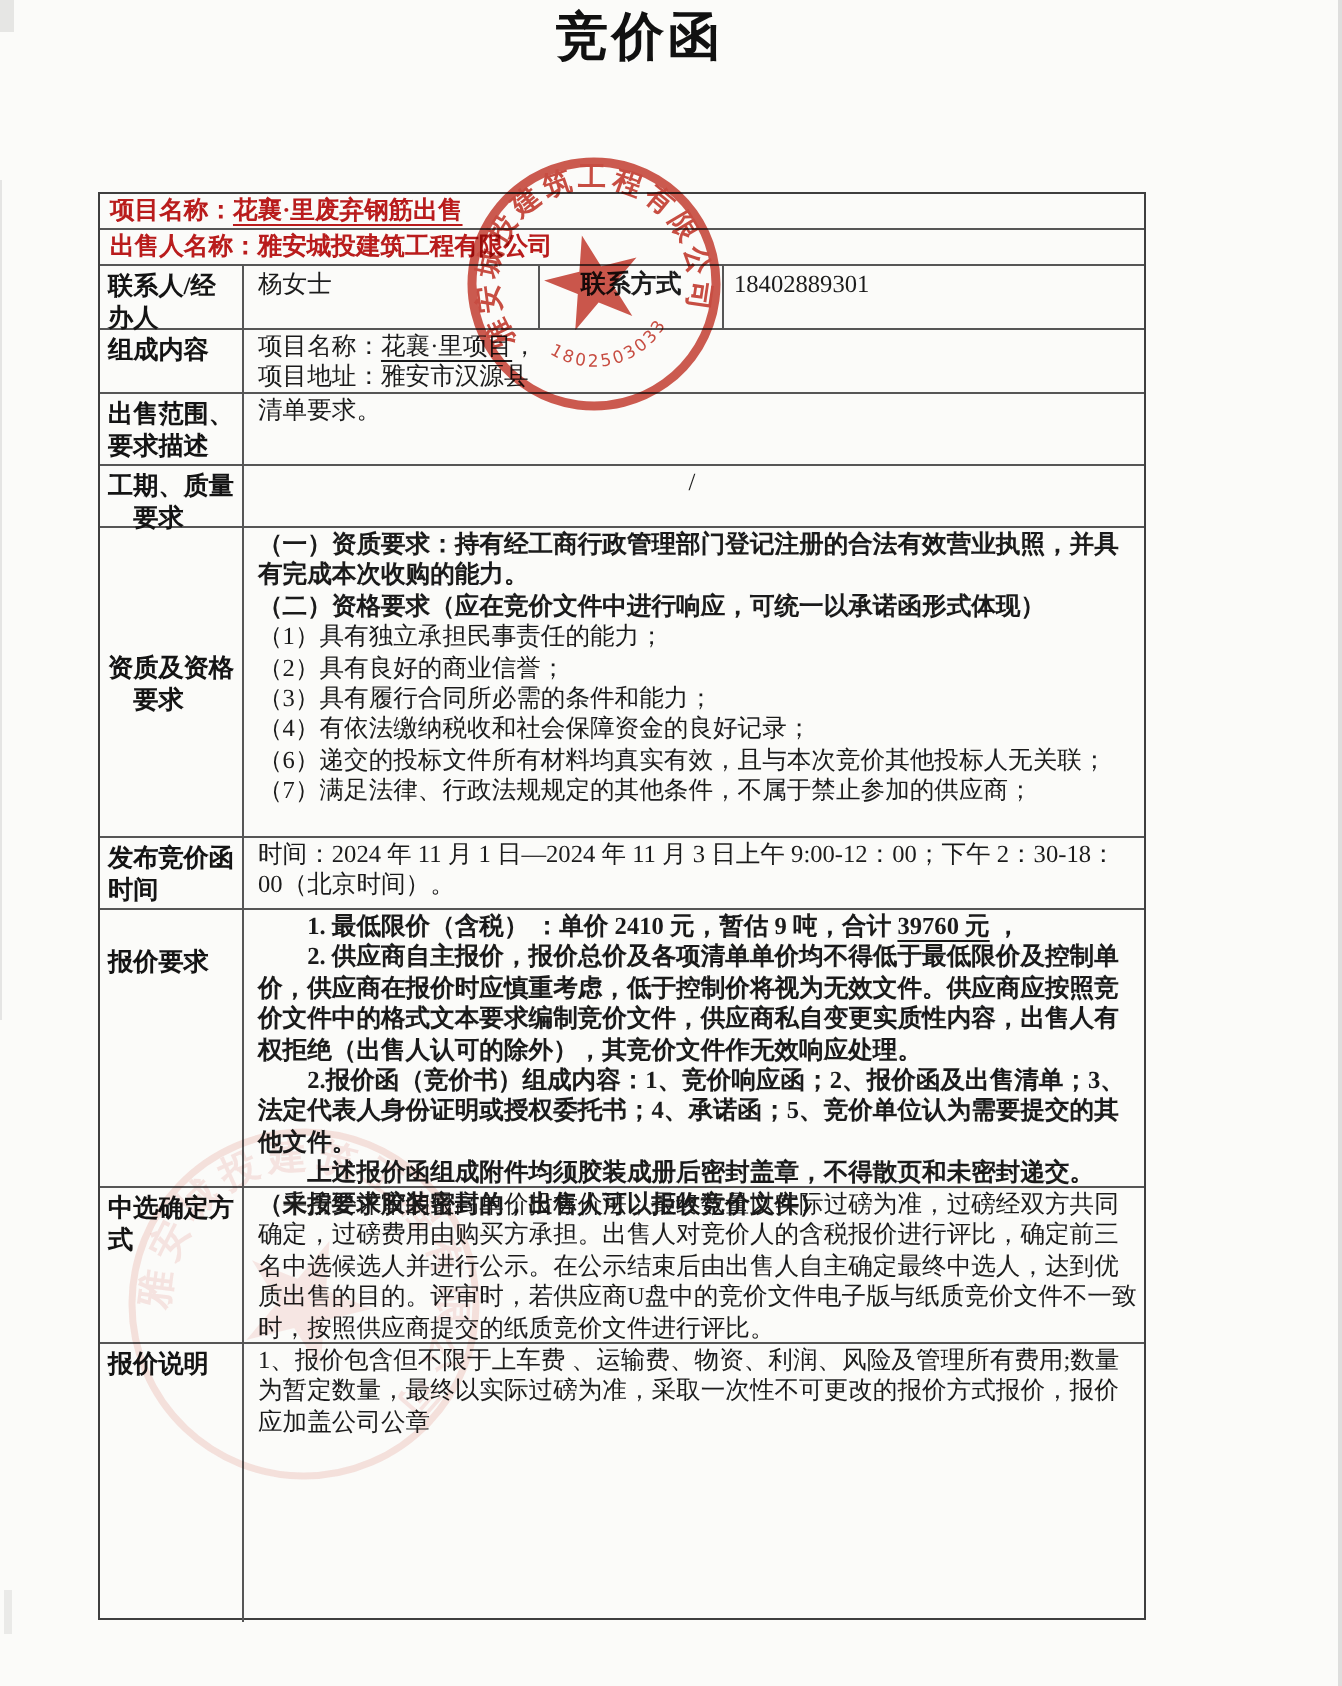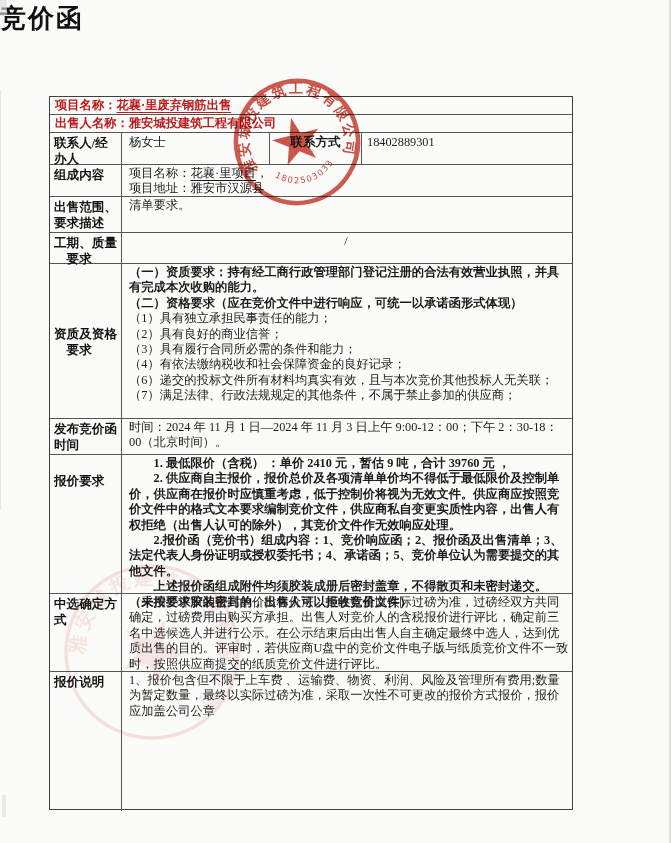--- a/index.html
+++ b/index.html
@@ -7,21 +7,21 @@
     width:671px;height:843px;position:relative;overflow:hidden;
     background:#fbfbf9;
     font-family:"Liberation Serif","DejaVu Serif",serif;
     color:#1c1c1c;
     -webkit-font-smoothing:antialiased;
   }
   .page{position:absolute;inset:0;}
   
   .doc-title{
     position:absolute;top:1px;left:0;width:640px;
-    font-size:26px;font-weight:bold;letter-spacing:2px;
+    text-align:center;font-size:26px;font-weight:bold;letter-spacing:2px;
     color:#111;
   }
   
   .intro{
     position:absolute;top:39px;left:49px;width:563px;
     font-size:14px;line-height:23px;color:#161616;
     text-indent:2em;text-align:justify;
   }
   .u{text-decoration:underline;text-underline-offset:3px;text-decoration-thickness:1px;}
   

